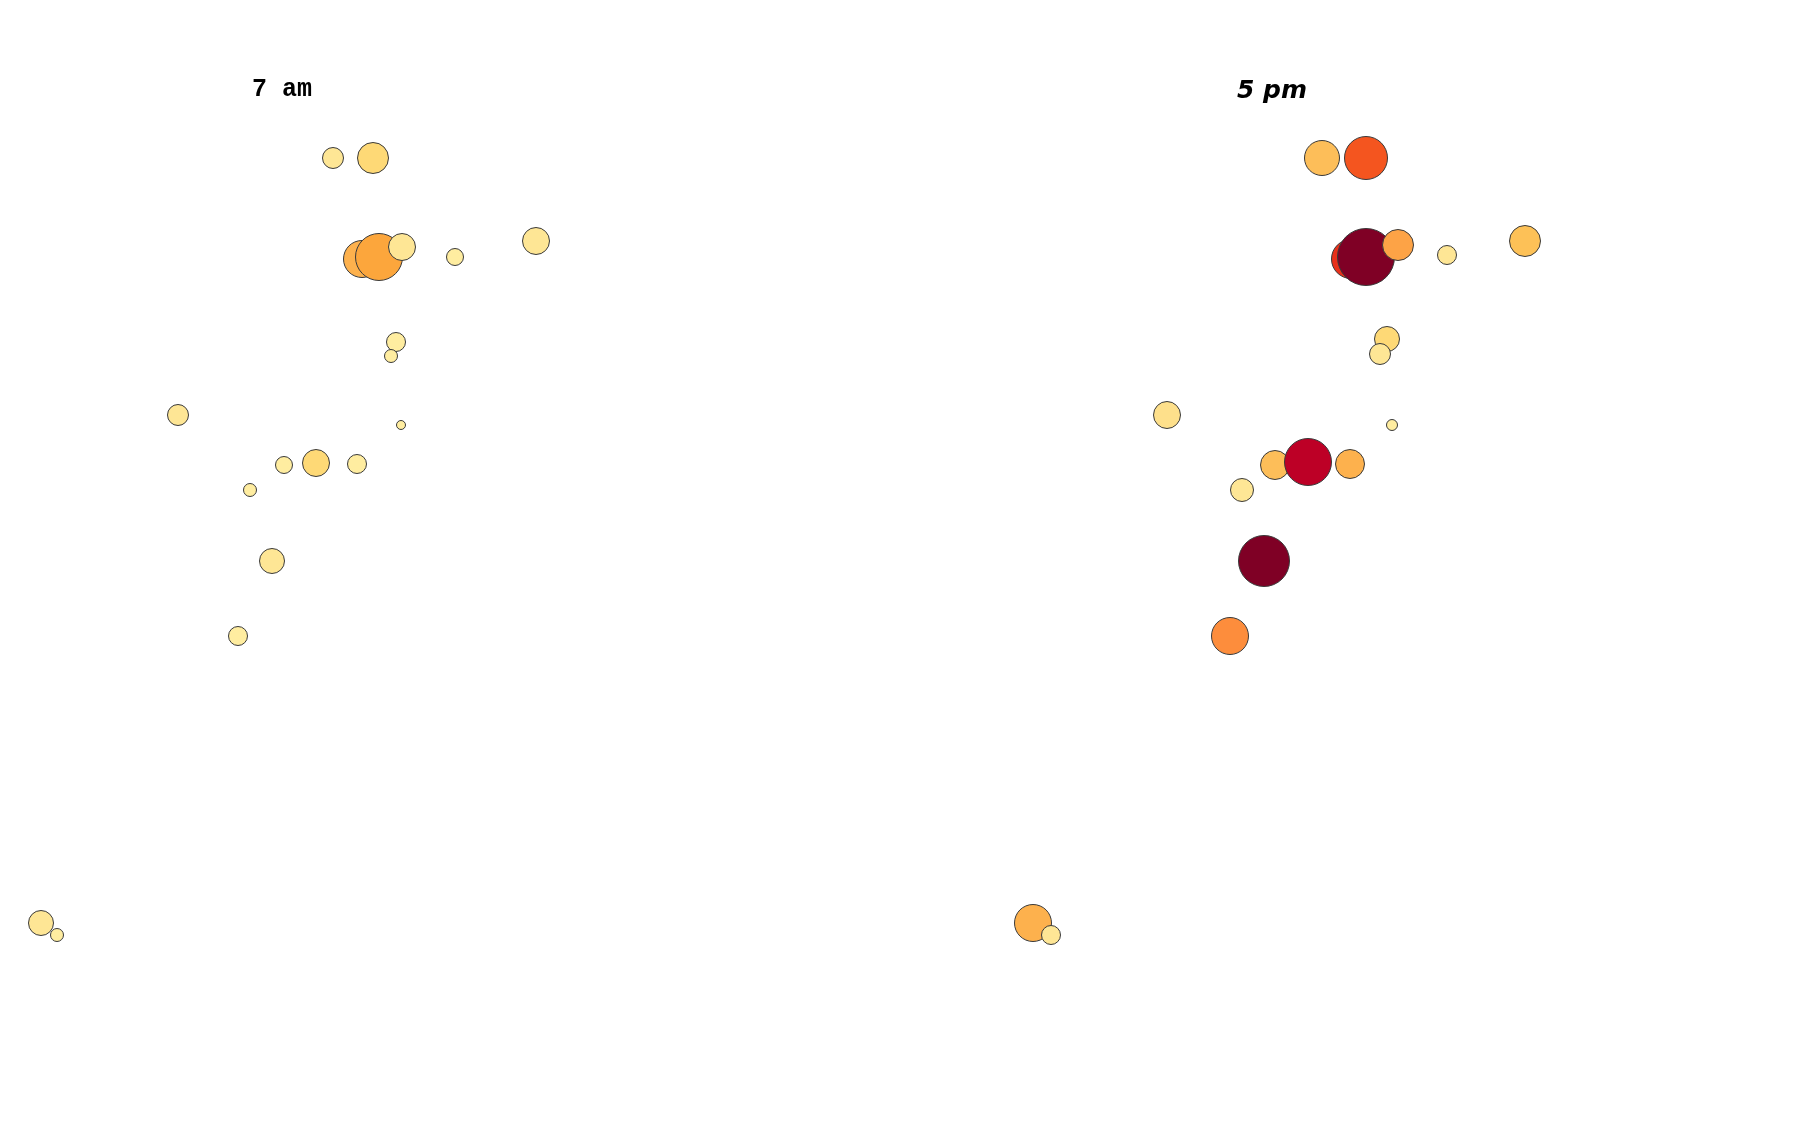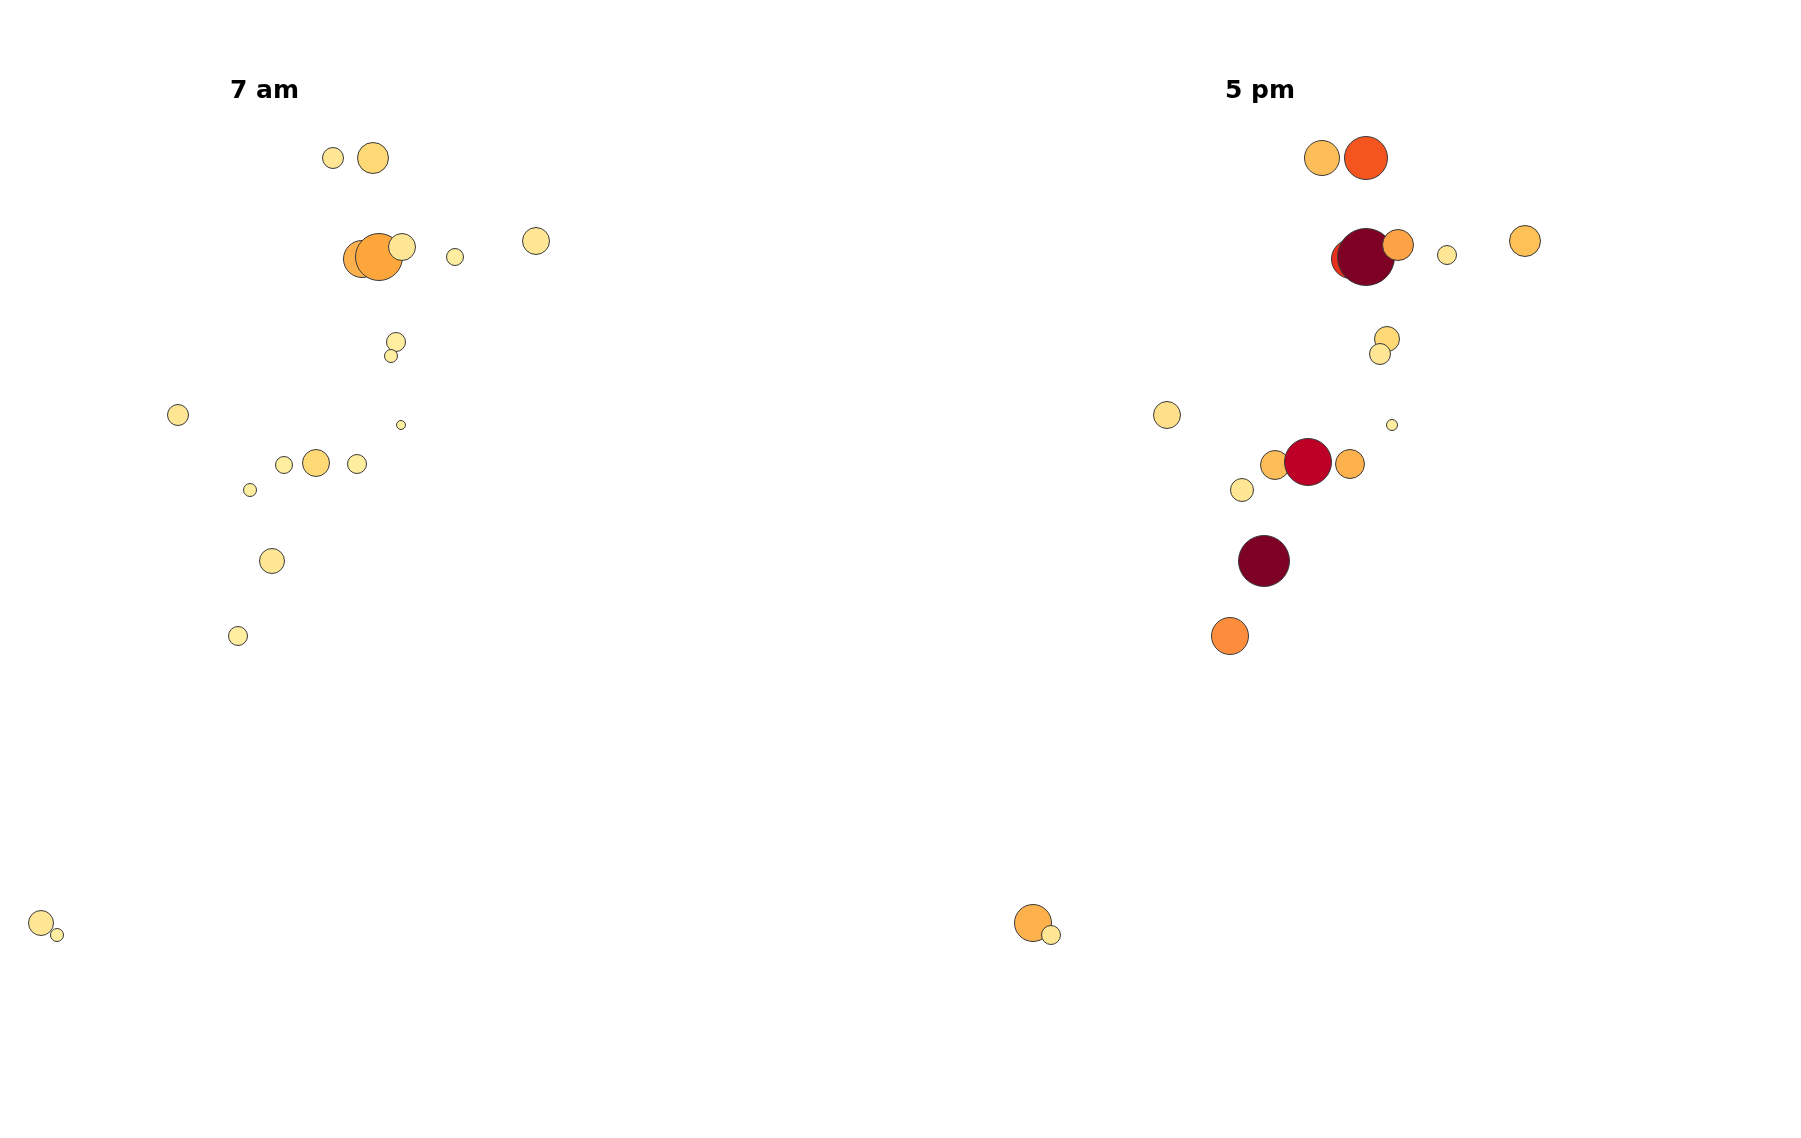--- a/index.html
+++ b/index.html
@@ -37,22 +37,22 @@
   #panel-morning { left: 0px;   width: 900px; }
   #panel-evening { left: 900px; width: 901px; }
   .panel-title {
     position: absolute;
     top: 15px;
     font-size: 25px;
     font-weight: bold;
     color: #000000;
     white-space: nowrap;
   }
-  #panel-morning .panel-title { left: 230px; }
-  #panel-evening .panel-title { left: 325px; }
+  #panel-morning .panel-title { left: 252px; font-family: Liberation Mono, monospace; }
+  #panel-evening .panel-title { left: 337px; font-style: italic; }
   .plot-area {
     position: absolute;
     top: 0;
     left: 0;
     width: 100%;
     height: 100%;
   }
   .bubble {
     position: absolute;
     border-radius: 50%;

